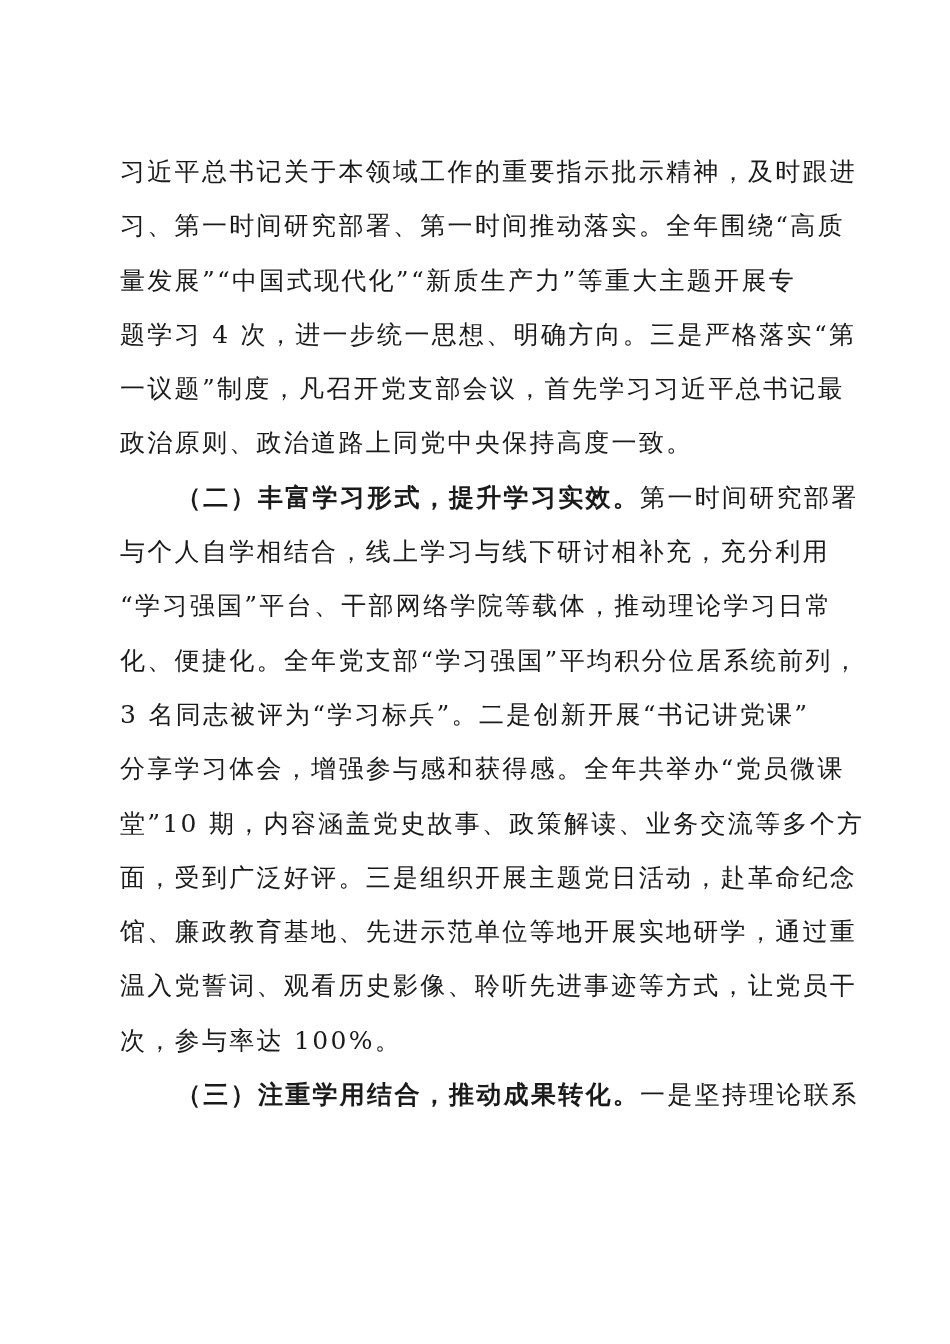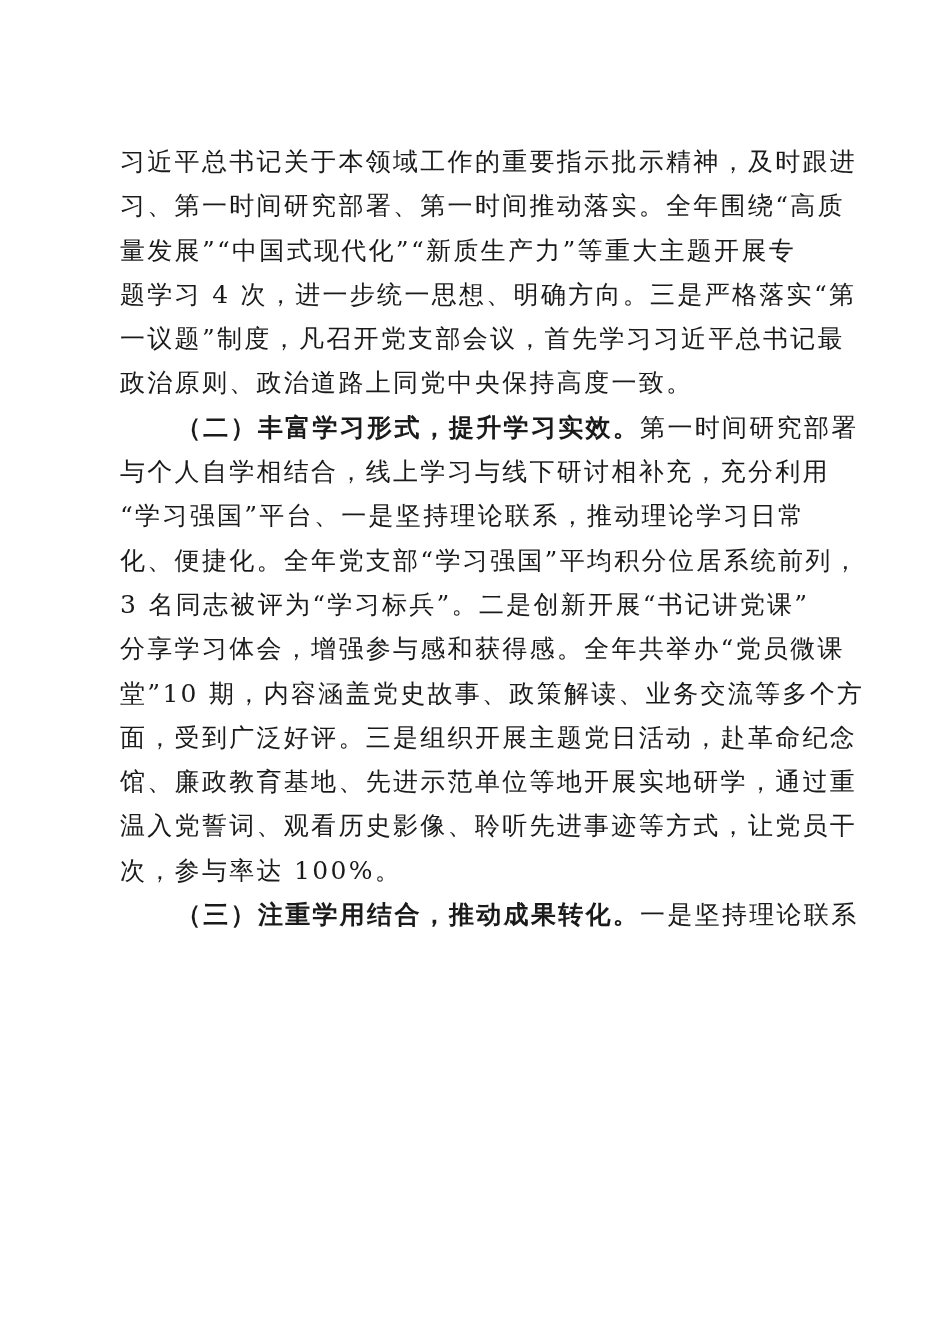--- a/index.html
+++ b/index.html
@@ -20,20 +20,21 @@
       width: 700px;
       color: #1a1a1a;
       font-family: "DejaVu Serif", "Liberation Serif", serif;
     }
     .line {
       height: 44.3px;
       line-height: 44.3px;
       font-size: 25px;
       white-space: nowrap;
       letter-spacing: 2.3px;
+      margin-top: 10px;
     }
     .line.indent {
       padding-left: 56px;
     }
     .heading-run {
       font-weight: bold;
     }
   </style>
 </head>
 <body>
@@ -41,21 +42,21 @@
 <div class="page">
   <div class="line">习近平总书记关于本领域工作的重要指示批示精神，及时跟进</div>
   <div class="line">习、第一时间研究部署、第一时间推动落实。全年围绕“高质</div>
   <div class="line">量发展”“中国式现代化”“新质生产力”等重大主题开展专</div>
   <div class="line">题学习 4 次，进一步统一思想、明确方向。三是严格落实“第</div>
   <div class="line">一议题”制度，凡召开党支部会议，首先学习习近平总书记最</div>
   <div class="line">政治原则、政治道路上同党中央保持高度一致。</div>
 
   <div class="line indent"><span class="heading-run">（二）丰富学习形式，提升学习实效。</span><span>第一时间研究部署</span></div>
   <div class="line">与个人自学相结合，线上学习与线下研讨相补充，充分利用</div>
-  <div class="line">“学习强国”平台、一是坚持理论联系，推动理论学习日常</div>
+  <div class="line">“学习强国”平台、干部网络学院等载体，推动理论学习日常</div>
   <div class="line">化、便捷化。全年党支部“学习强国”平均积分位居系统前列，</div>
   <div class="line">3 名同志被评为“学习标兵”。二是创新开展“书记讲党课”</div>
   <div class="line">分享学习体会，增强参与感和获得感。全年共举办“党员微课</div>
   <div class="line">堂”10 期，内容涵盖党史故事、政策解读、业务交流等多个方</div>
   <div class="line">面，受到广泛好评。三是组织开展主题党日活动，赴革命纪念</div>
   <div class="line">馆、廉政教育基地、先进示范单位等地开展实地研学，通过重</div>
   <div class="line">温入党誓词、观看历史影像、聆听先进事迹等方式，让党员干</div>
   <div class="line">次，参与率达 100%。</div>
 
   <div class="line indent"><span class="heading-run">（三）注重学用结合，推动成果转化。</span><span>一是坚持理论联系</span></div>

